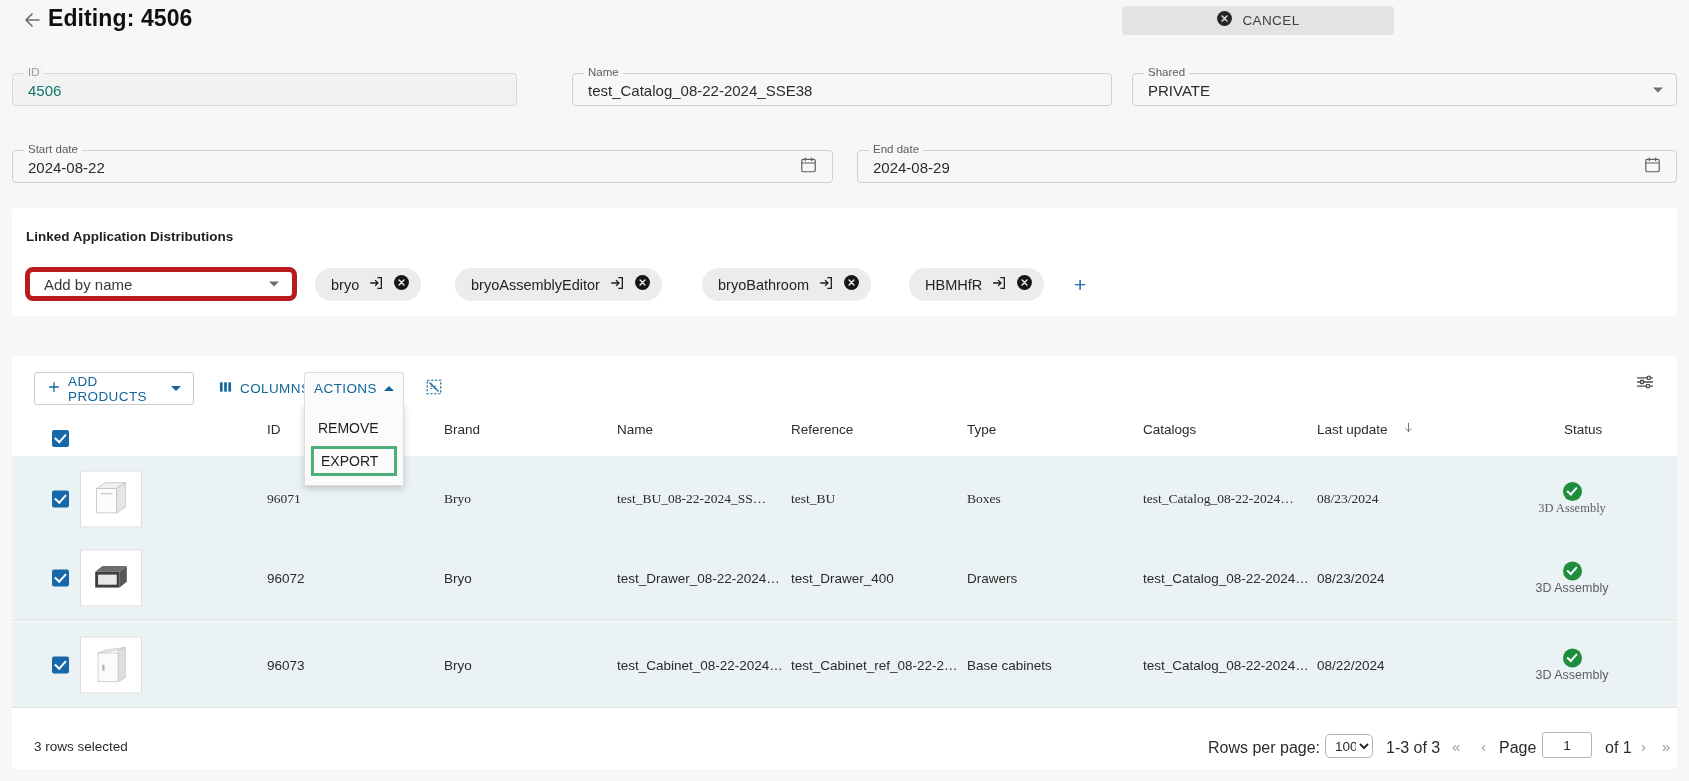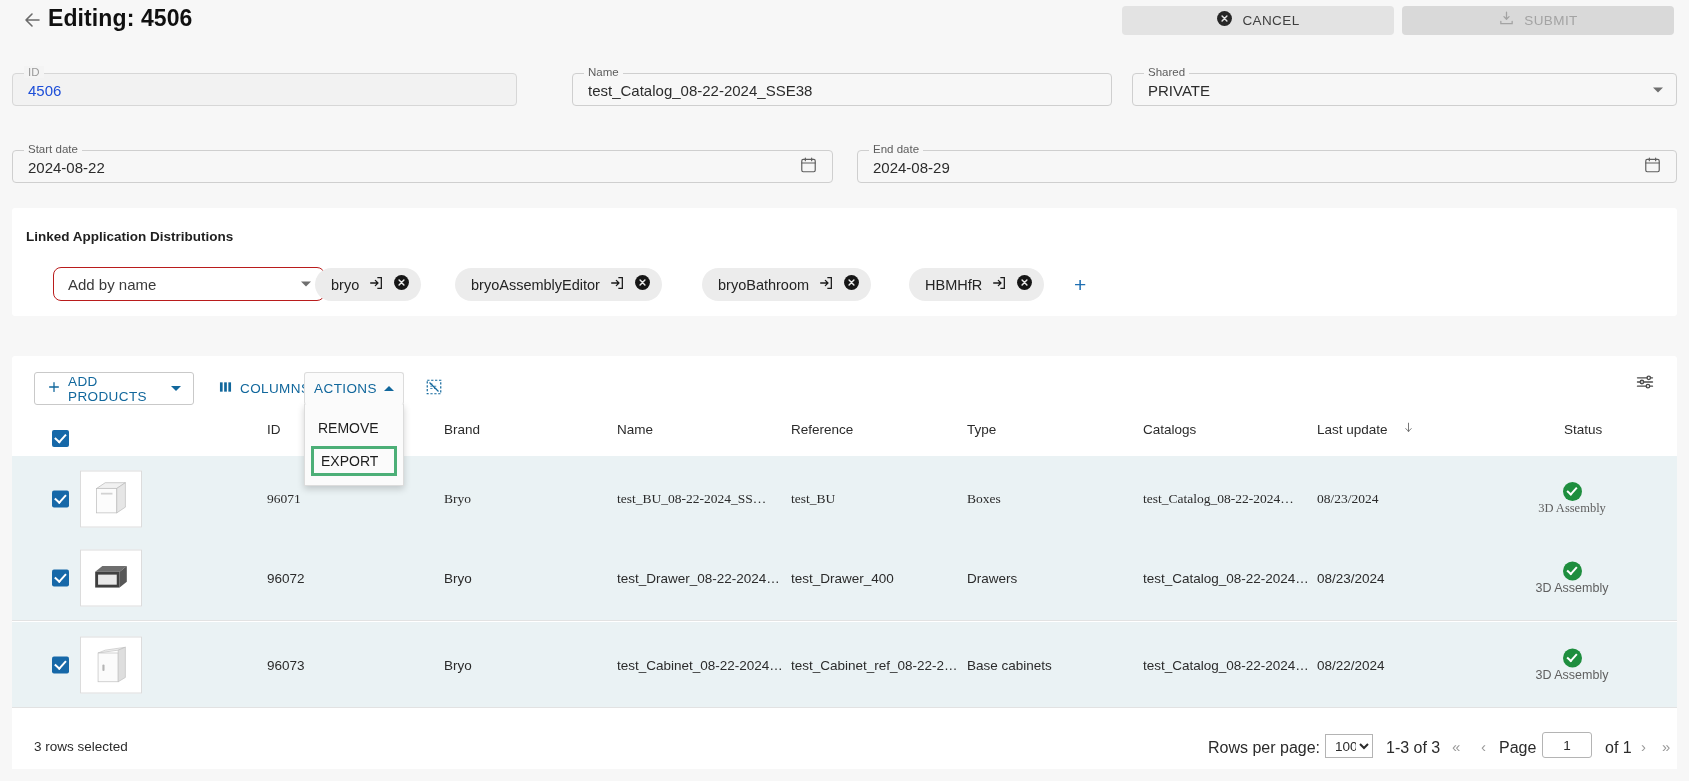--- a/index.html
+++ b/index.html
@@ -73,21 +73,21 @@
     font-size: 11.5px;
     color: #5d5d5d;
   }
   .field .value {
     position: absolute; left: 15px; top: 50%;
     transform: translateY(-50%);
     font-size: 15px; color: #2c2c2c;
   }
   .field.disabled { background: #f2f2f2; border-color: #d7d7d7; }
   .field.disabled .legend { color: #9a9a9a; background: #f4f4f4; }
-  .field.disabled .value { color: #1d4ed8; }
+  .field.disabled .value { color: #0f766e; }
 
   #fld-id   { left: 12px;   top: 73px;  width: 505px; height: 33px; }
   #fld-name { left: 572px;  top: 73px;  width: 540px; height: 33px; }
   #fld-shared { left: 1132px; top: 73px; width: 545px; height: 33px; }
   #fld-start { left: 12px;  top: 150px; width: 821px; height: 33px; }
 
   .sel-arrow {
     position: absolute; right: 13px; top: 50%;
     transform: translateY(-50%);
     width: 0; height: 0;
@@ -109,23 +109,22 @@
     border-radius: 3px;
   }
   .panel-links .ttl {
     position: absolute; left: 14px; top: 21px;
     font-size: 13.5px; font-weight: bold; color: #1f1f1f;
   }
   .addby {
     position: absolute; left: 13px; top: 59px;
     width: 272px; height: 34px;
     background: #ffffff;
-    border: 1px solid #b91c1c;
+    border: 5px solid #b91c1c;
     border-radius: 8px;
-    margin-left: 28px;
   }
   .addby .lbl {
     position: absolute; left: 14px; top: 50%;
     transform: translateY(-50%);
     font-size: 15px; color: #3a3a3a;
   }
   .chip {
     position: absolute; top: 60px; height: 33px;
     background: #ececec; border-radius: 17px;
     display: flex; align-items: center;
@@ -287,21 +286,21 @@
     background: #ffffff;
   }
   .rows-sel {
     position: absolute; left: 22px; top: 12px;
     font-size: 13.5px; color: #2b2b2b;
   }
   .pg { position: absolute; top: 12px; font-size: 16px; color: #2b2b2b; }
   .pg-select {
     position: absolute; top: 7px;
     width: 48px; height: 24px;
-    border: 1px solid #b4b4b4; border-radius: 0;
+    border: 1px solid #b4b4b4; border-radius: 5px;
     background: #fff;
     font-size: 13.5px; color: #2b2b2b;
     font-family: "Liberation Sans", sans-serif;
     padding-left: 5px;
   }
   .pg-input {
     position: absolute; top: 5px;
     width: 50px; height: 26px;
     border: 1px solid #b4b4b4; border-radius: 3px;
     background: #fff;
@@ -331,29 +330,20 @@
     <div class="btn-cancel">
       <span class="ico-xcircle">
         <svg width="17" height="17" viewBox="0 0 24 24">
             <circle cx="12" cy="12" r="10.5" fill="#262626"></circle>
             <path d="M8.6 8.6l6.8 6.8M15.4 8.6l-6.8 6.8" stroke="#e3e3e3" stroke-width="2.1" stroke-linecap="round"></path>
           </svg>
       </span>
       <span class="lbl">CANCEL</span>
     </div>
 
-    <div class="btn-submit">
-      <span class="ico-save">
-        <svg width="17" height="17" viewBox="0 0 24 24">
-            <path d="M12 3v10m0 0l-3.6-3.6M12 13l3.6-3.6" stroke="#a3a3a3" stroke-width="1.8" fill="none" stroke-linecap="round" stroke-linejoin="round"></path>
-            <path d="M4 16v3.2h16V16" stroke="#a3a3a3" stroke-width="1.8" fill="none" stroke-linecap="round"></path>
-          </svg>
-      </span>
-      <span class="lbl">SUBMIT</span>
-    </div>
   </div>
 
   <div class="field disabled" id="fld-id">
     <span class="legend">ID</span>
     <span class="value">4506</span>
   </div>
 
   <div class="field" id="fld-name">
     <span class="legend">Name</span>
     <span class="value">test_Catalog_08-22-2024_SSE38</span>

